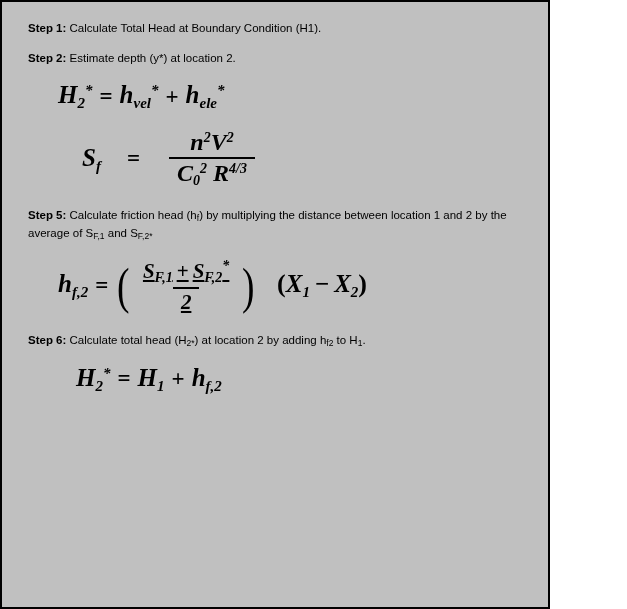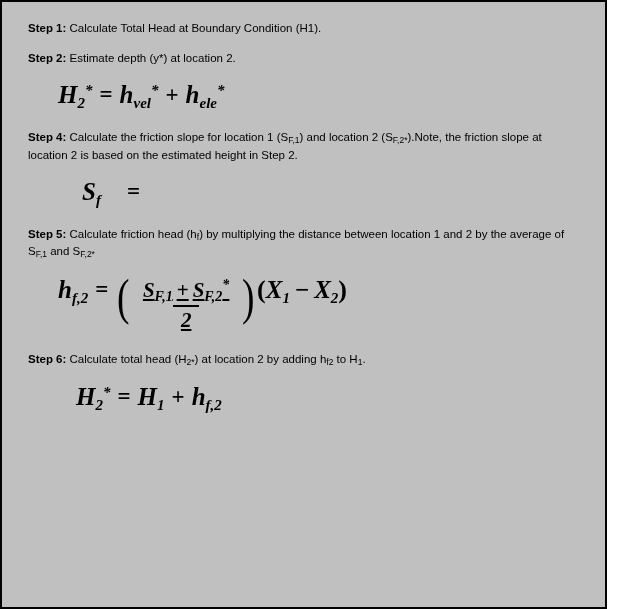--- a/index.html
+++ b/index.html
@@ -7,21 +7,21 @@
     padding: 0;
     background: #ffffff;
   }
   body {
     width: 627px;
     height: 609px;
     font-family: "Liberation Sans", sans-serif;
   }
   #doc {
     position: relative;
-    width: 607px;
+    width: 550px;
     height: 609px;
     box-sizing: border-box;
     background: #c0c0c0;
     border: 2px solid #000000;
     overflow: hidden;
   }
   .inner {
     padding: 18px 22px 10px 26px;
     box-sizing: border-box;
   }
@@ -42,21 +42,21 @@
     vertical-align: -0.25em;
   }
   
   .eq {
     font-family: "Liberation Serif", serif;
     font-weight: bold;
     font-style: italic;
     color: #000000;
     margin: 16px 0 18px 0;
     display: flex;
-    align-items: flex-start;
+    align-items: center;
   }
   .eq.indent1 { padding-left: 30px; }
   .eq.indent2 { padding-left: 54px; gap: 19px; }
   .eq.indent3 { padding-left: 30px; }
   .eq.indent4 { padding-left: 48px; }
 
   .v { font-size: 25px; line-height: 1; }
   .v .sb {
     font-size: 15px;
     font-style: italic;
@@ -131,43 +131,44 @@
 
 
     <div class="eq indent1">
       <span class="v"><span>H</span><span class="sb">2</span><span class="sp">*</span></span>
       <span class="op">=</span>
       <span class="v"><span>h</span><span class="sb">vel</span><span class="sp">*</span></span>
       <span class="op">+</span>
       <span class="v"><span>h</span><span class="sb">ele</span><span class="sp">*</span></span>
     </div>
 
-    <p class="step">
-      <span class="lbl">Step 4:</span><span class="txt"> Calculate the friction slope for location 1 (S</span><span class="sub">F,1</span><span class="txt">) and location 2 (S</span><span class="sub">F,2*</span><span class="txt">).Note, the friction slope at location 2 is based on the estimated height in Step 2.</span>
-    </p>
 
     <div class="eq indent2">
       <span class="v"><span>S</span><span class="sb">f</span></span>
       <span class="op">=</span>
+      <span class="frac">
+        <span class="num"><span>n</span><span class="sp">2</span><span>V</span><span class="sp">2</span></span>
+        <span class="den"><span>C</span><span class="sb">0</span><span class="sp">2</span><span>&nbsp;</span><span>R</span><span class="sp">4/3</span></span>
+      </span>
     </div>
 
     <p class="step">
       <span class="lbl">Step 5:</span><span class="txt"> Calculate friction head (h</span><span class="sub">f</span><span class="txt">) by multiplying the distance between location 1 and 2 by the average of S</span><span class="sub">F,1</span><span class="txt"> and S</span><span class="sub">F,2*</span>
     </p>
 
     <div class="eq indent3">
       <span class="v"><span>h</span><span class="sb">f,2</span></span>
       <span class="op">=</span>
       <span class="paren">(</span>
       <span class="frac smallfrac">
         <span class="num"><span>S</span><span class="sb">F,1</span><span class="plain" style="padding:0 4px">+</span><span>S</span><span class="sb">F,2</span><span class="sp">*</span></span>
         <span class="den">2</span>
       </span>
       <span class="paren">)</span>
-      <span class="v" style="margin-left:0"><span class="plain" style="font-size:26px">(</span><span>X</span><span class="sb">1</span><span class="plain" style="padding:0 5px">−</span><span>X</span><span class="sb">2</span><span class="plain" style="font-size:26px">)</span></span>
+      <span class="v" style="margin-left:20px"><span class="plain" style="font-size:26px">(</span><span>X</span><span class="sb">1</span><span class="plain" style="padding:0 5px">−</span><span>X</span><span class="sb">2</span><span class="plain" style="font-size:26px">)</span></span>
     </div>
 
     <p class="step">
       <span class="lbl">Step 6:</span><span class="txt"> Calculate total head (H</span><span class="sub">2*</span><span class="txt">) at location 2 by adding h</span><span class="sub">f2</span><span class="txt"> to H</span><span class="sub">1</span><span class="txt">.</span>
     </p>
 
     <div class="eq indent4">
       <span class="v"><span>H</span><span class="sb">2</span><span class="sp">*</span></span>
       <span class="op">=</span>
       <span class="v"><span>H</span><span class="sb">1</span></span>

